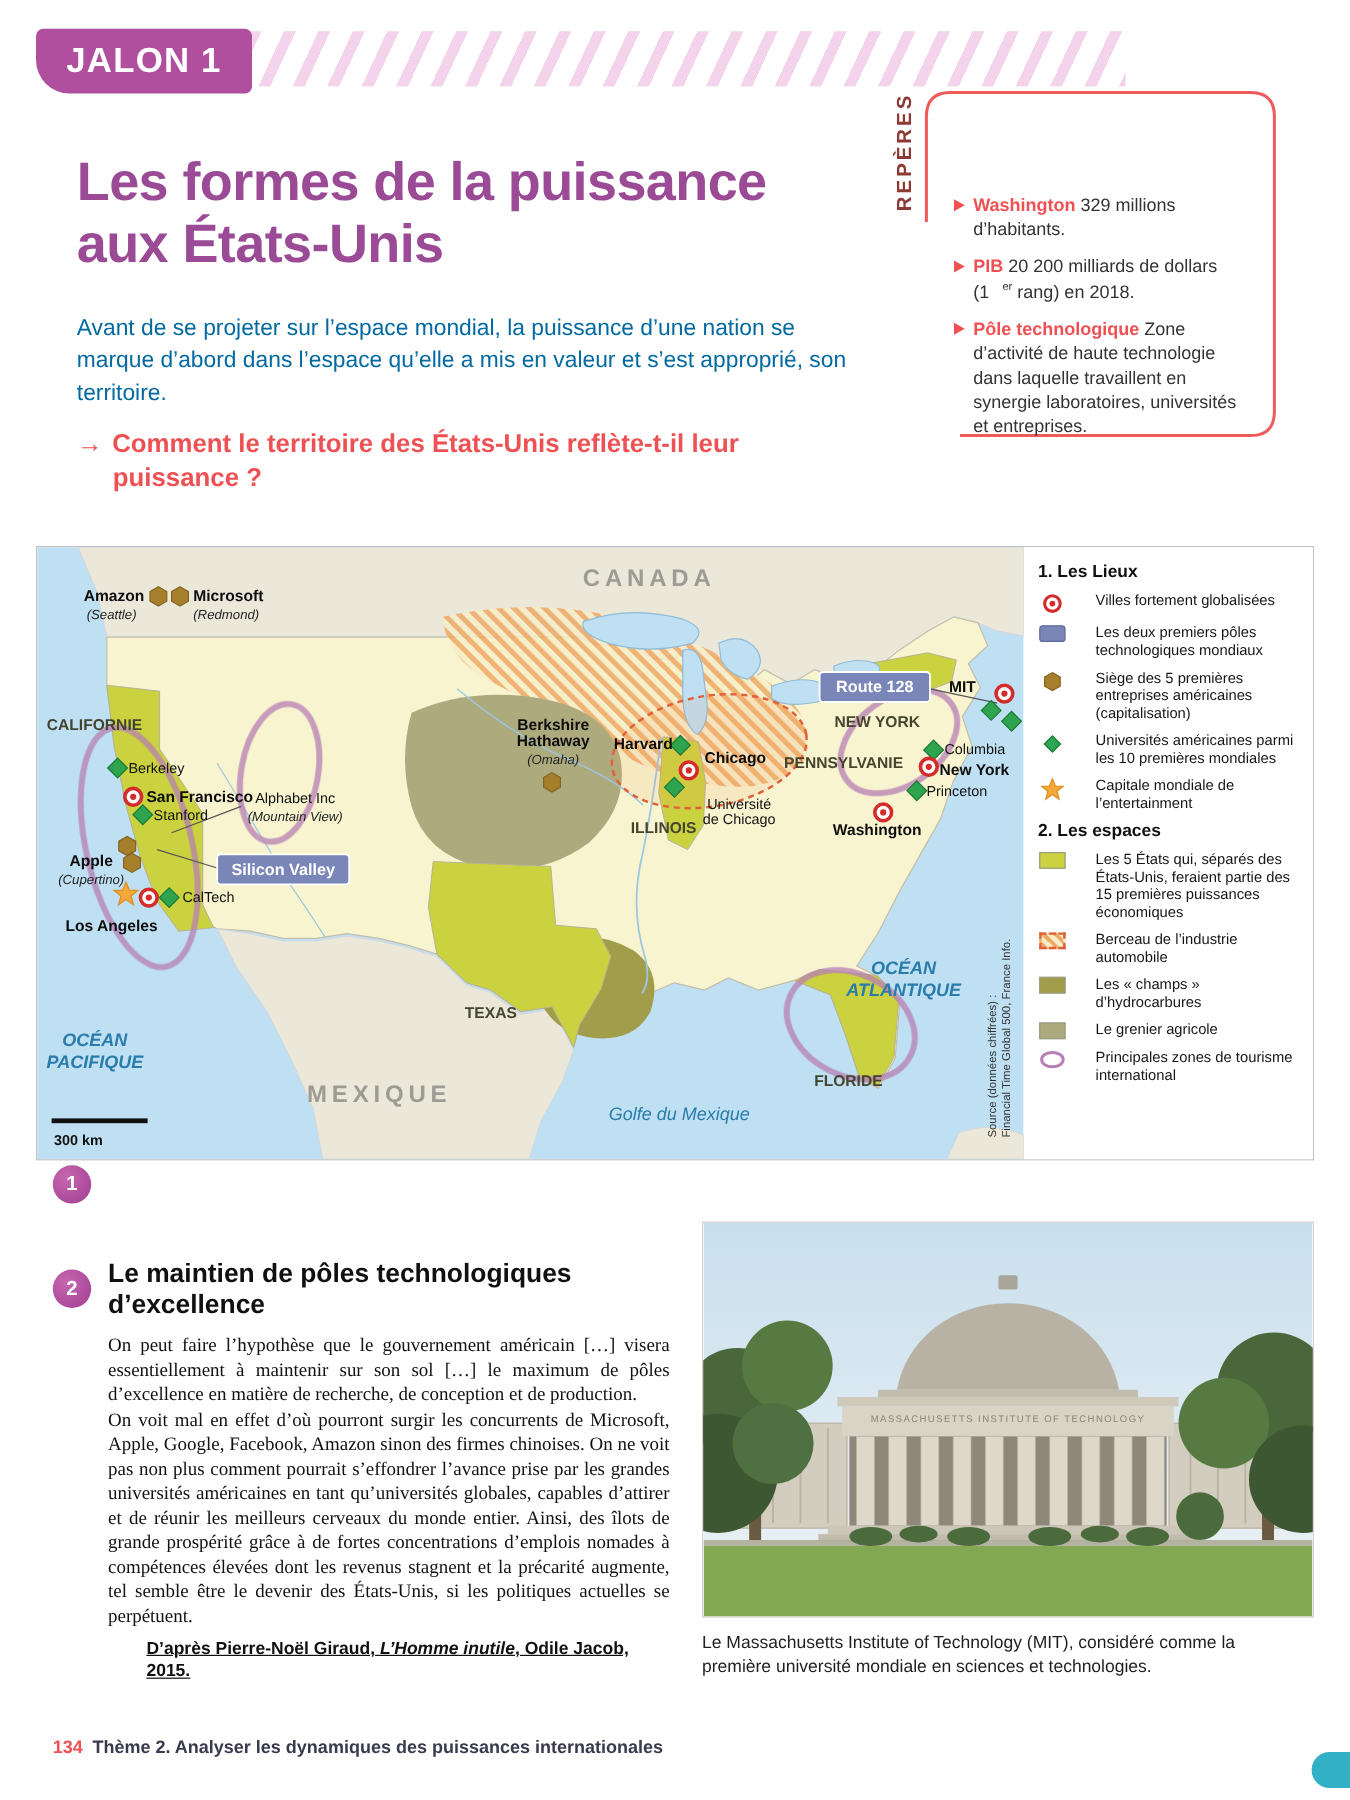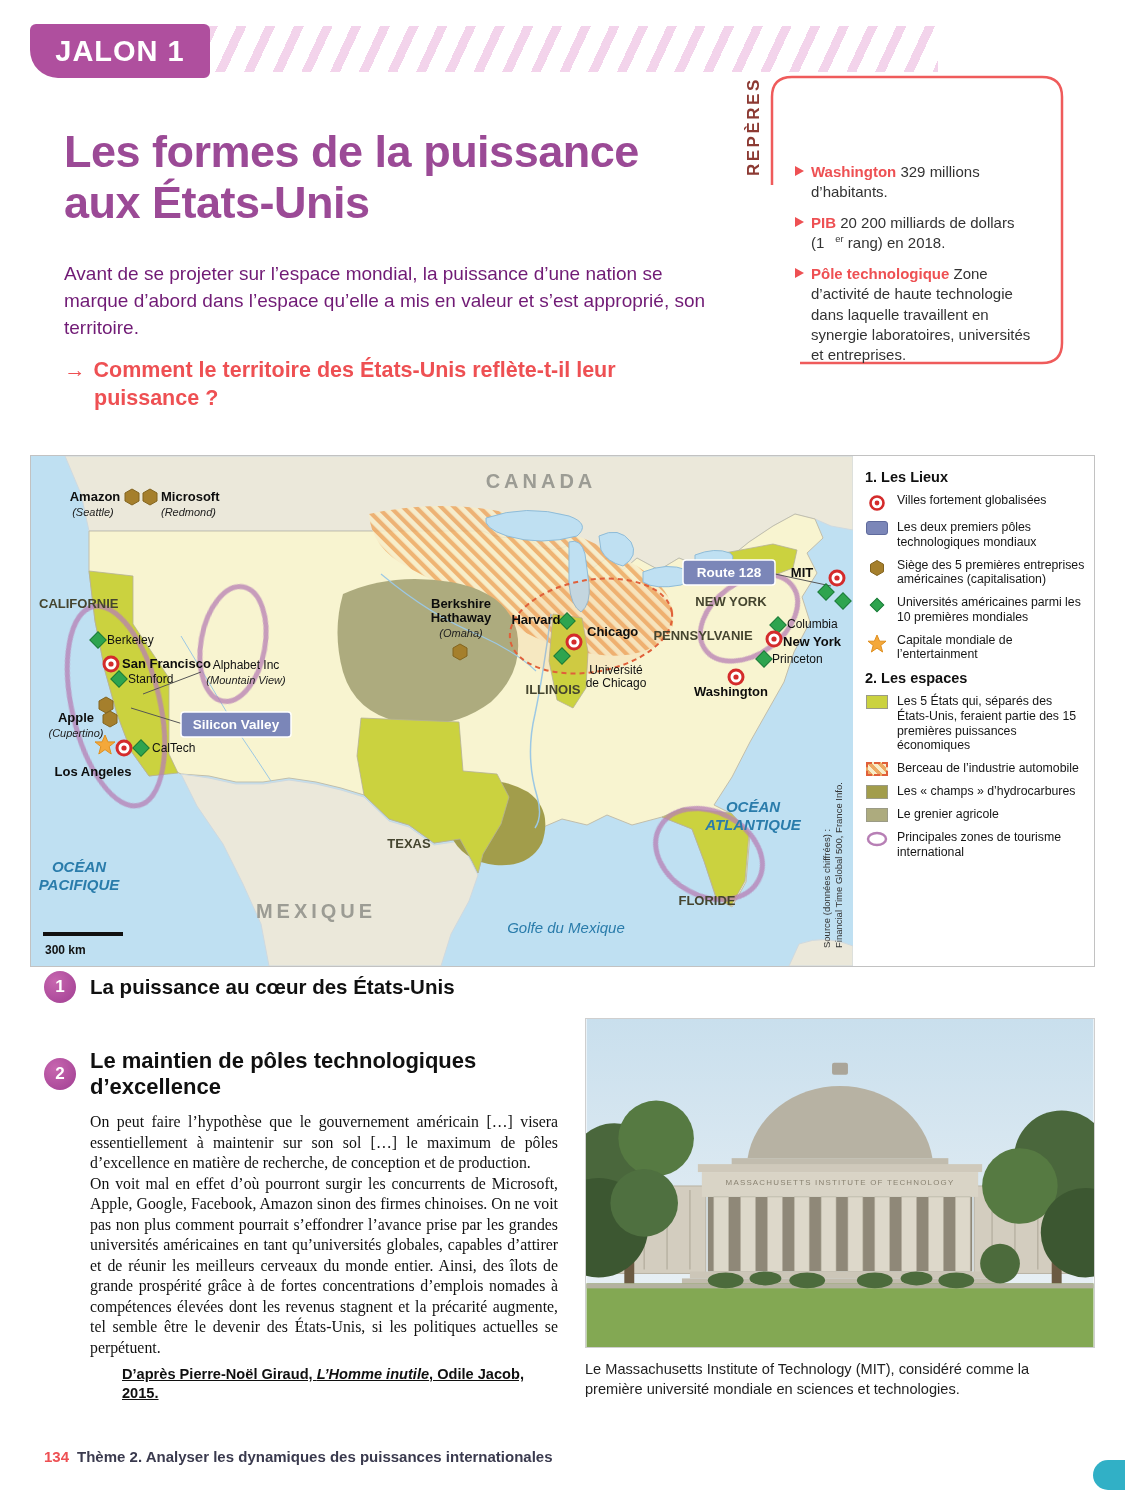--- a/index.html
+++ b/index.html
@@ -7,21 +7,21 @@
   .page { position:relative; width:1125px; height:1500px; background:#fff; margin:0 auto; overflow:hidden; }
 
   
   .stripes { position:absolute; left:208px; top:26px; width:730px; height:46px;
     background:repeating-linear-gradient(115deg, rgba(233,176,219,.55) 0 9px, rgba(255,255,255,0) 9px 26px); }
   .kicker { position:absolute; left:30px; top:24px; min-width:180px; height:54px; background:#af4f9e;
     color:#fff; font-size:29px; font-weight:bold; letter-spacing:1px; display:flex; align-items:center;
     justify-content:center; border-radius:6px 6px 6px 28px; padding:0 22px; z-index:2; }
   .title { position:absolute; left:64px; top:126px; font-size:45px; line-height:1.14; font-weight:bold;
     color:#9b4a96; letter-spacing:-0.5px; }
-  .intro { position:absolute; left:64px; top:260px; width:655px; font-size:19px; line-height:1.43; color:#701a75; }
+  .intro { position:absolute; left:64px; top:260px; width:655px; font-size:19px; line-height:1.43; color:#0369a1; }
   .question { position:absolute; left:64px; top:356px; width:620px; font-size:21.5px; font-weight:bold;
     color:#ee5053; line-height:1.32; padding-left:30px; text-indent:-30px; }
   .question .q-arrow { margin-right:8px; }
 
   
   .rep-bracket { position:absolute; left:750px; top:65px; }
   .rep-label { position:absolute; left:744px; top:176px; transform:rotate(-90deg); transform-origin:0 0;
     color:#8c3a33; font-weight:bold; font-size:17px; letter-spacing:2.5px; }
   .rep-items { position:absolute; left:795px; top:162px; width:240px; }
   .rep-item { position:relative; padding-left:16px; margin-bottom:11px; font-size:15px; line-height:1.34; color:#333; }
@@ -42,21 +42,21 @@
   .mst  { fill:#45452f; font-size:13px; font-weight:bold; }
   .mcity{ fill:#0d0d0d; font-size:13px; font-weight:bold; }
   .mplace{ fill:#111;   font-size:12px; }
   .msub { fill:#222; font-size:11px; font-style:italic; }
   .mbadge{ fill:#fff; font-size:13.5px; font-weight:bold; }
   .msrc { fill:#333; font-size:9.5px; }
   .mscale{ fill:#111; font-size:12px; font-weight:bold; }
 
   .legend { flex:1; padding:10px 8px 4px 12px; background:#fff; }
   .lg-head { font-size:14.5px; font-weight:bold; color:#101010; margin:3px 0 8px; }
-  .lg-item { display:flex; gap:8px; align-items:flex-start; margin-bottom:8px; }
+  .lg-item { display:flex; gap:24px; align-items:flex-start; margin-bottom:8px; }
   .lg-ic { flex:0 0 24px; display:flex; justify-content:center; padding-top:1px; }
   .lg-tx { font-size:12.3px; line-height:1.2; color:#161616; }
   .sw { display:inline-block; width:22px; height:14px; border:1px solid #9b9b86; }
   .sw-tech { background:#7b86b8; border:1px solid #5f6a9c; border-radius:3px; }
   .sw-states { background:#cbd23f; }
   .sw-auto { border:2px dashed #e0603a; background:repeating-linear-gradient(45deg,#eda963 0 3px,#f7edc9 3px 7px); }
   .sw-hydro { background:#a29d4b; }
   .sw-agri { background:#adab7e; }
 
   
@@ -339,21 +339,20 @@
               <ellipse cx="11" cy="8" rx="9" ry="6" fill="none" stroke="#b77fb5" stroke-width="2.5"></ellipse>
             </svg>
           </span>
         <span class="lg-tx">Principales zones de tourisme international</span>
       </div>
     </div>
   </div>
 
   <div class="sec1">
     <div class="num-badge">1</div>
-    <h2>La puissance au cœur des États-Unis</h2>
   </div>
 
   <div class="doc2">
     <div class="doc-head">
       <div class="num-badge">2</div>
       <h3>Le maintien de pôles technologiques d’excellence</h3>
     </div>
     <div class="doc2-body">
       <p>On peut faire l’hypothèse que le gouvernement américain […] visera essentiellement à maintenir sur son sol […] le maximum de pôles d’excellence en matière de recherche, de conception et de production.</p>
       <p>On voit mal en effet d’où pourront surgir les concurrents de Microsoft, Apple, Google, Facebook, Amazon sinon des firmes chinoises. On ne voit pas non plus comment pourrait s’effondrer l’avance prise par les grandes universités américaines en tant qu’universités globales, capables d’attirer et de réunir les meilleurs cerveaux du monde entier. Ainsi, des îlots de grande prospérité grâce à de fortes concentrations d’emplois nomades à compétences élevées dont les revenus stagnent et la précarité augmente, tel semble être le devenir des États-Unis, si les politiques actuelles se perpétuent.</p>

